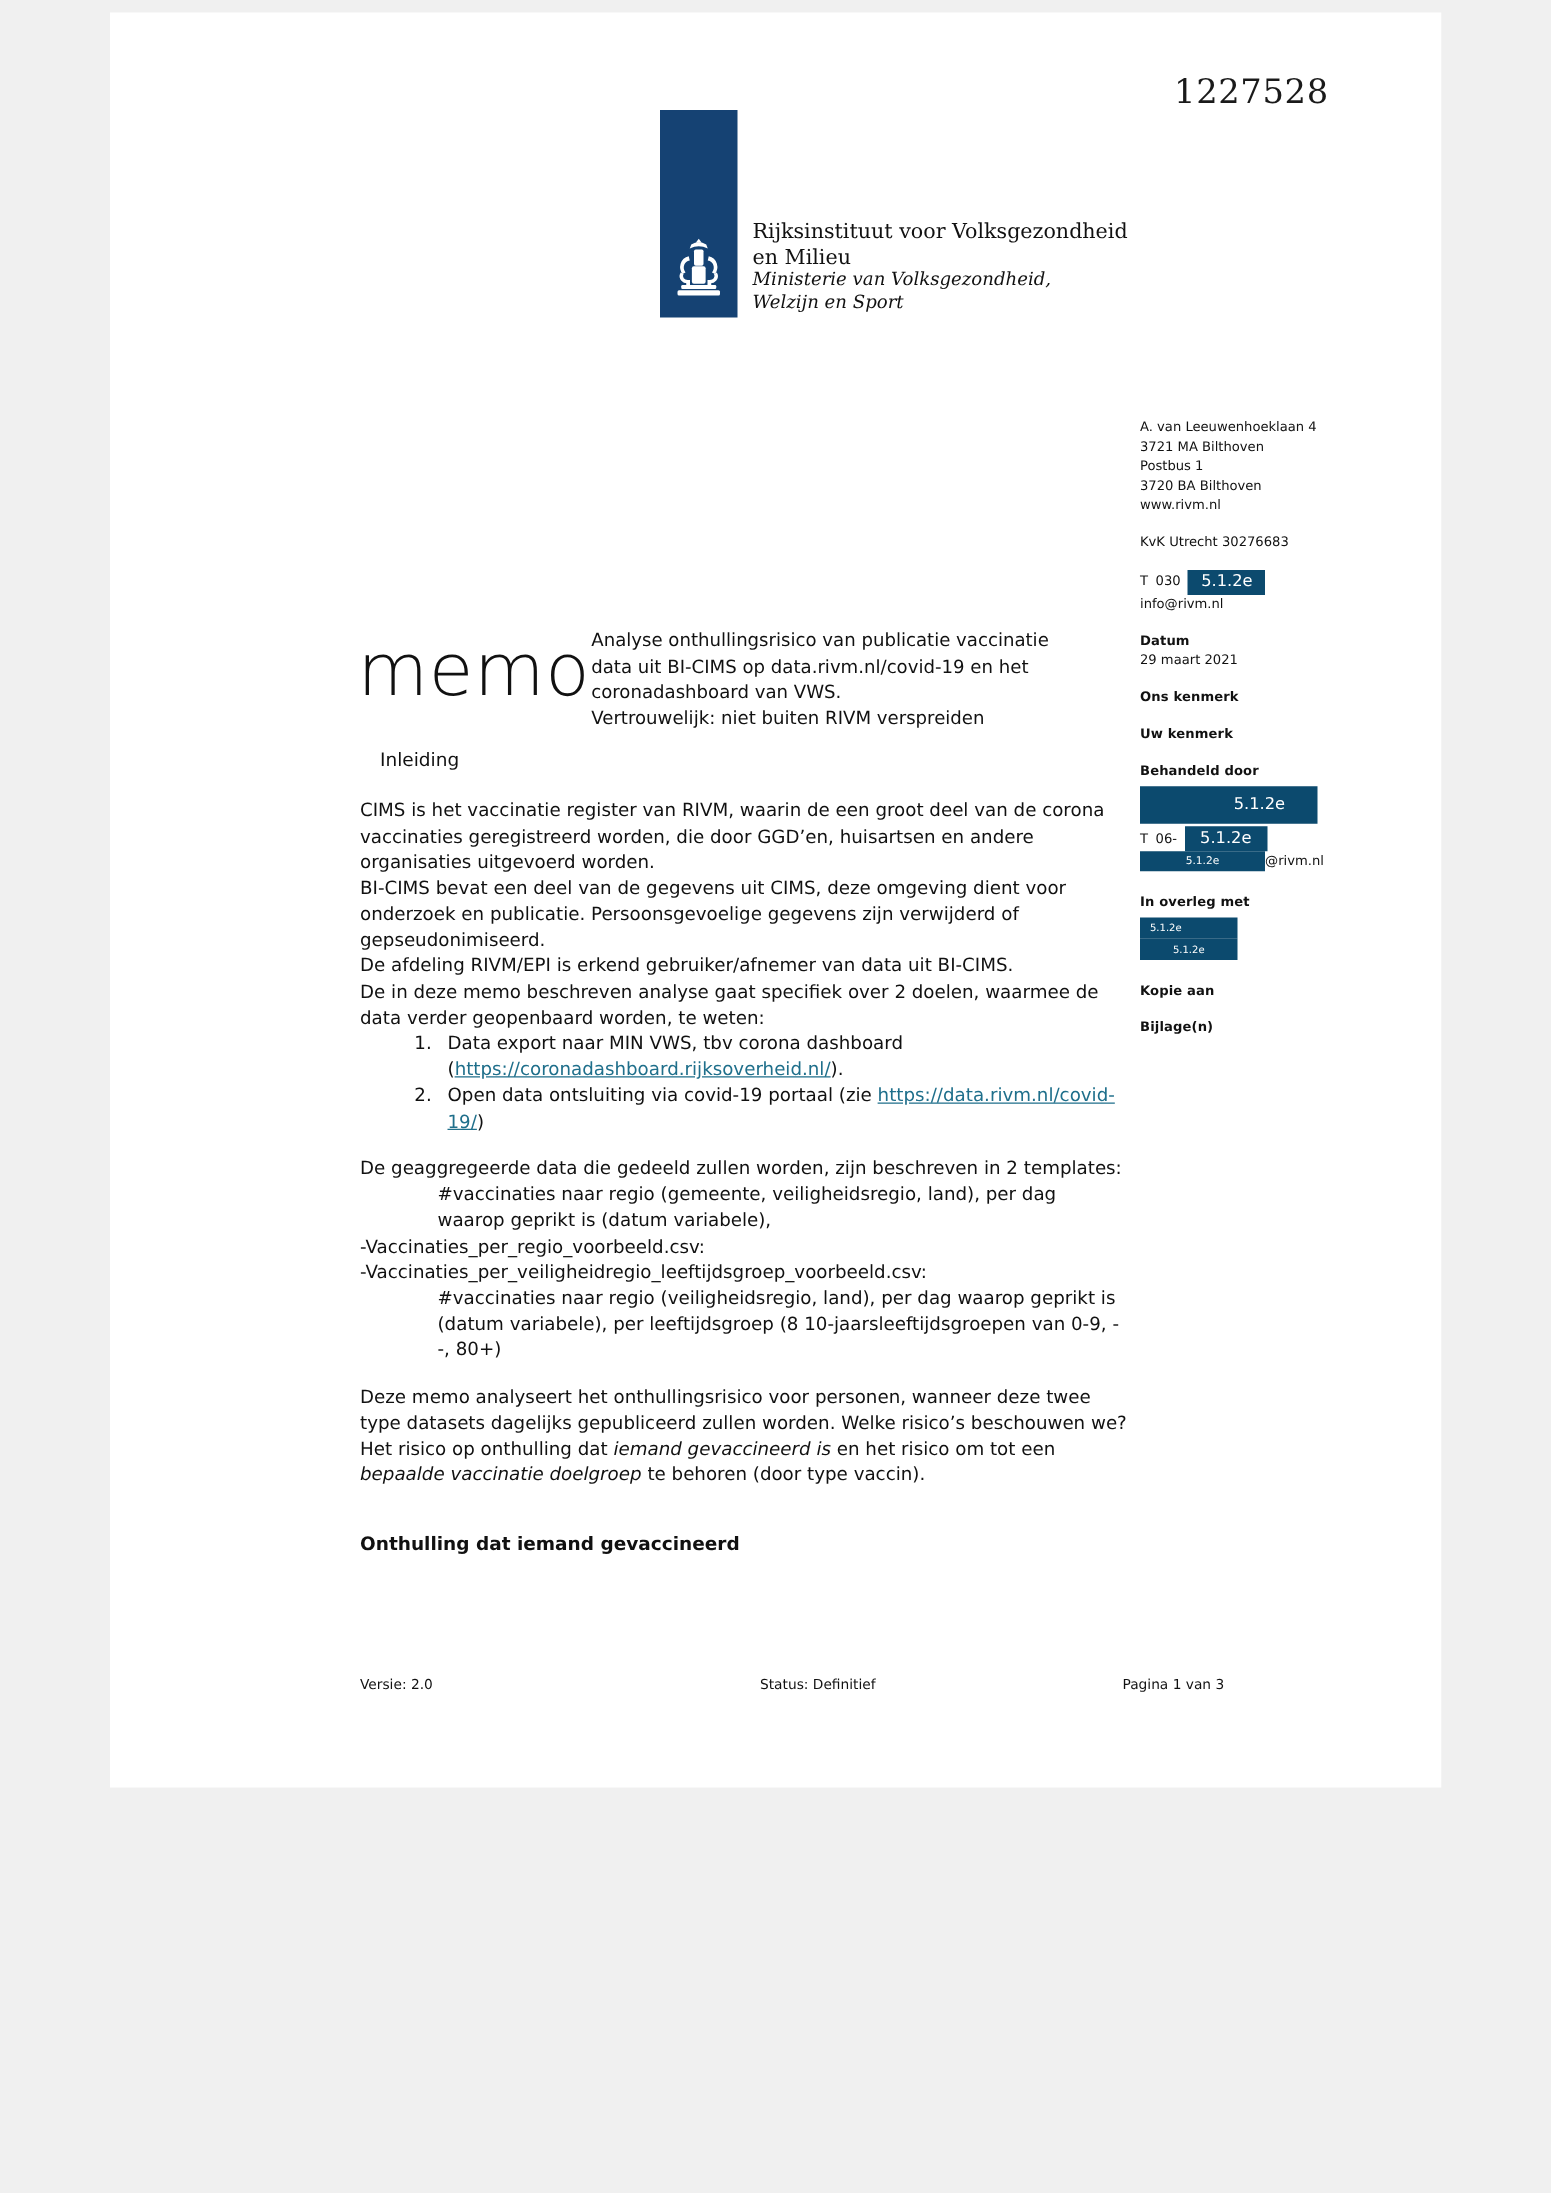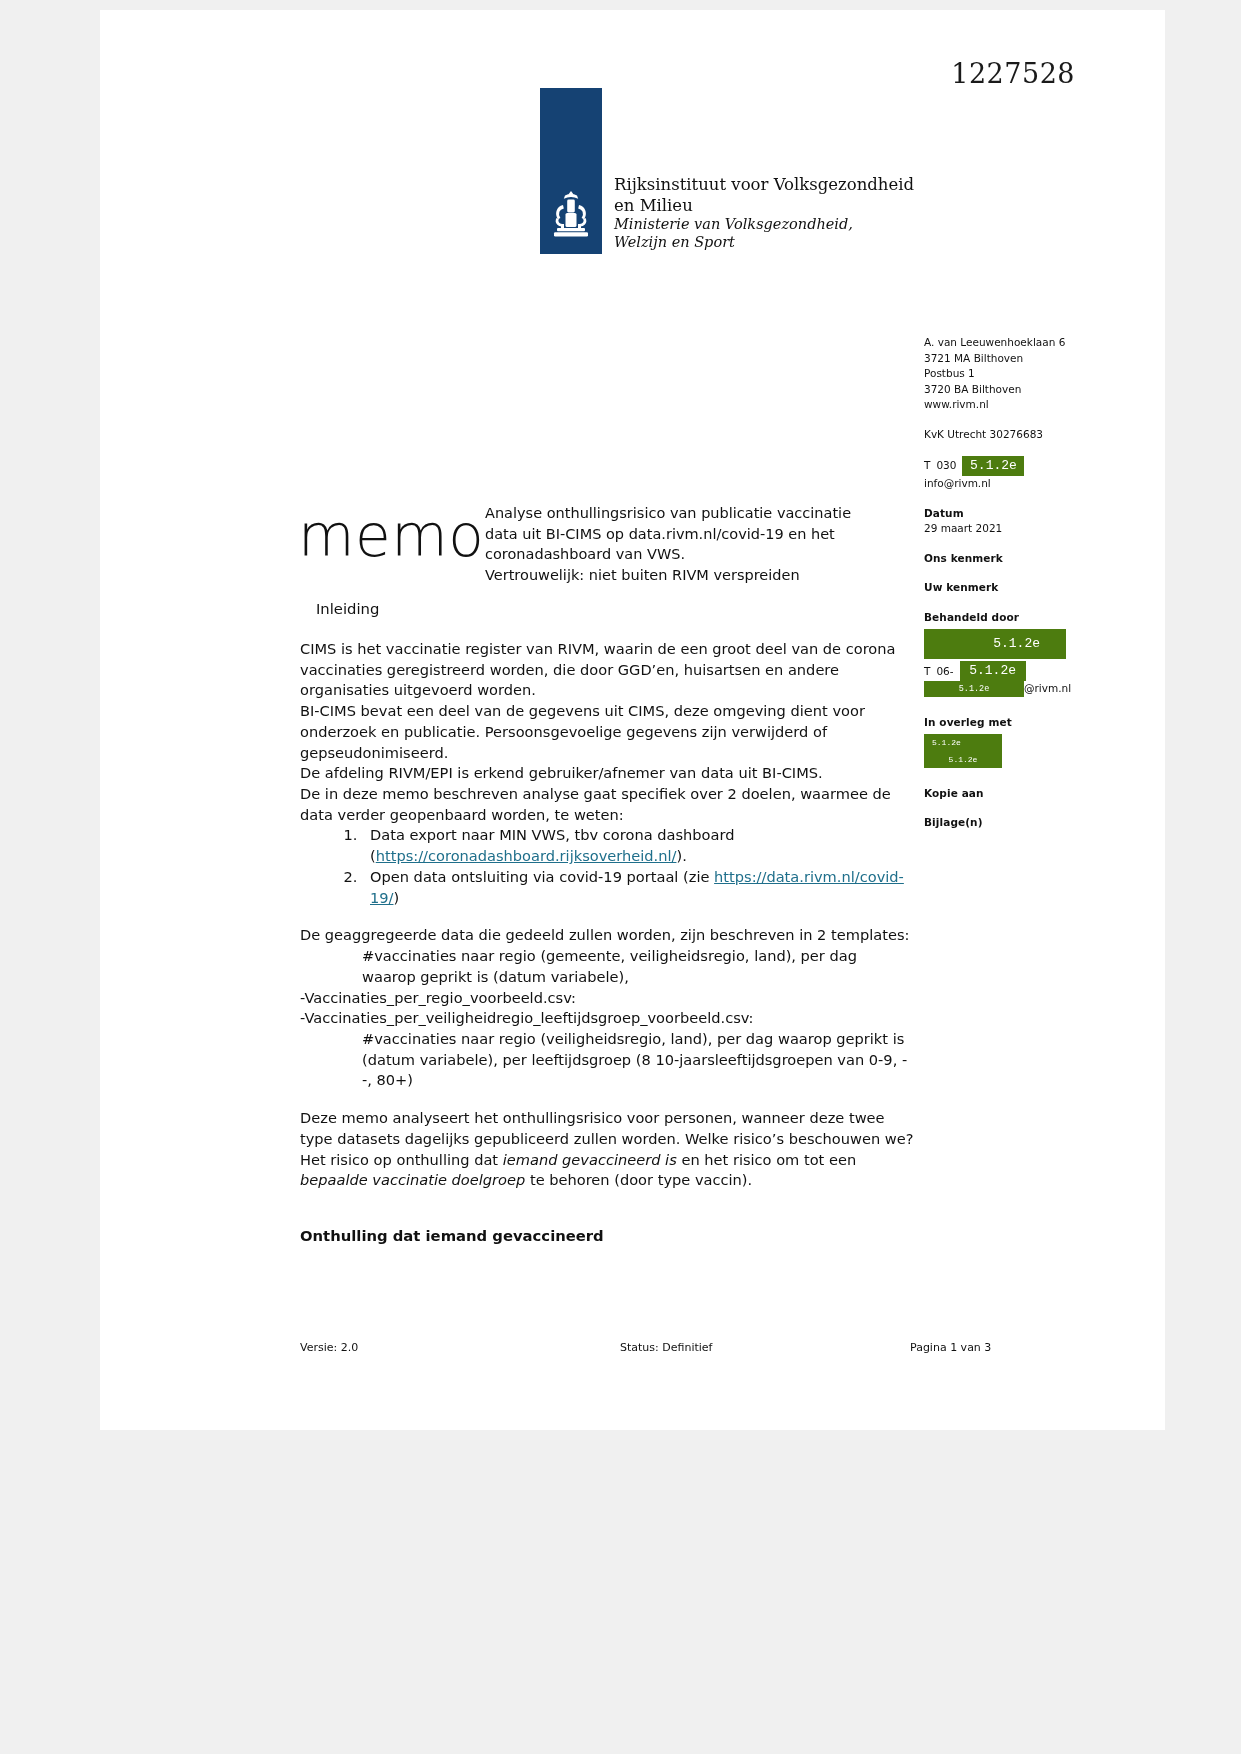--- a/index.html
+++ b/index.html
@@ -9,21 +9,21 @@
   }
   body {
     font-family: "DejaVu Sans", sans-serif;
     width: 1241px;
     height: 1754px;
     position: relative;
     overflow: hidden;
   }
   .page {
     position: absolute;
-    left: 100px; top: 10px;
+    left: 88px; top: 10px;
     width: 1065px;
     height: 1420px;
     background: #ffffff;
     box-shadow: 0 0 0 0 transparent;
   }
   .scanid {
     position: absolute;
     right: 90px; top: 48px;
     font-family: "DejaVu Serif", serif;
     font-size: 27px;
@@ -73,26 +73,25 @@
     color: #111;
   }
   .sb-block { margin-bottom: 14px; }
   .sb-label {
     font-weight: bold;
     font-size: 10.5px;
     letter-spacing: 0.1px;
   }
   .sb-line { white-space: nowrap; }
   .redact {
-    background: #4d7c0f;
+    background: #0c4a6e;
     color: #ffffff;
     display: inline-block;
     text-align: center;
     vertical-align: middle;
-    font-family: Liberation Mono, monospace;
   }
   .redact-wide {
     width: 142px; height: 30px;
     line-height: 30px;
     font-size: 13px;
     text-align: right;
     padding-right: 26px;
   }
   .redact-phone {
     width: 62px; height: 20px;
@@ -233,21 +232,21 @@
       <div class="logo-l1">Rijksinstituut voor Volksgezondheid</div>
       <div class="logo-l2">en Milieu</div>
       <div class="logo-l3">Ministerie van Volksgezondheid,</div>
       <div class="logo-l4">Welzijn en Sport</div>
     </div>
   </div>
 
   <div class="sidebar">
 
     <div class="sb-block">
-      <div class="sb-line">A. van Leeuwenhoeklaan 6</div>
+      <div class="sb-line">A. van Leeuwenhoeklaan 4</div>
       <div class="sb-line">3721 MA Bilthoven</div>
       <div class="sb-line">Postbus 1</div>
       <div class="sb-line">3720 BA Bilthoven</div>
       <div class="sb-line">www.rivm.nl</div>
     </div>
 
     <div class="sb-block">
       <div class="sb-line">KvK Utrecht 30276683</div>
     </div>
 

